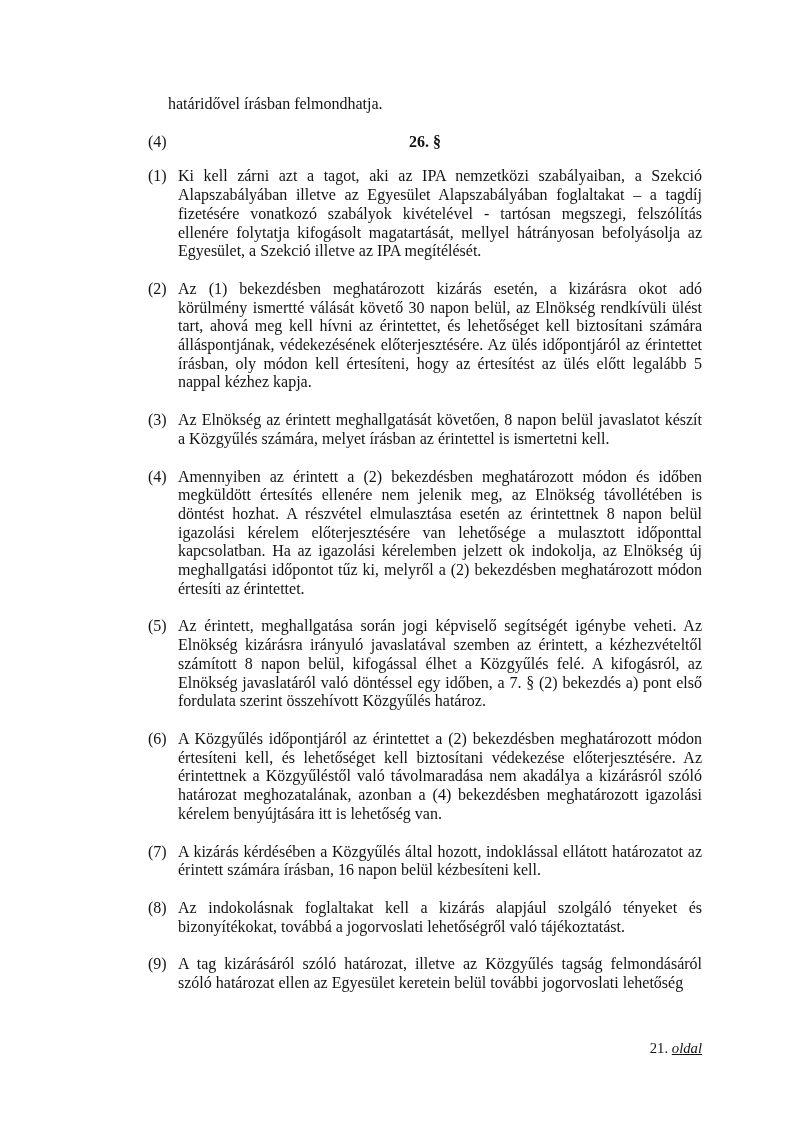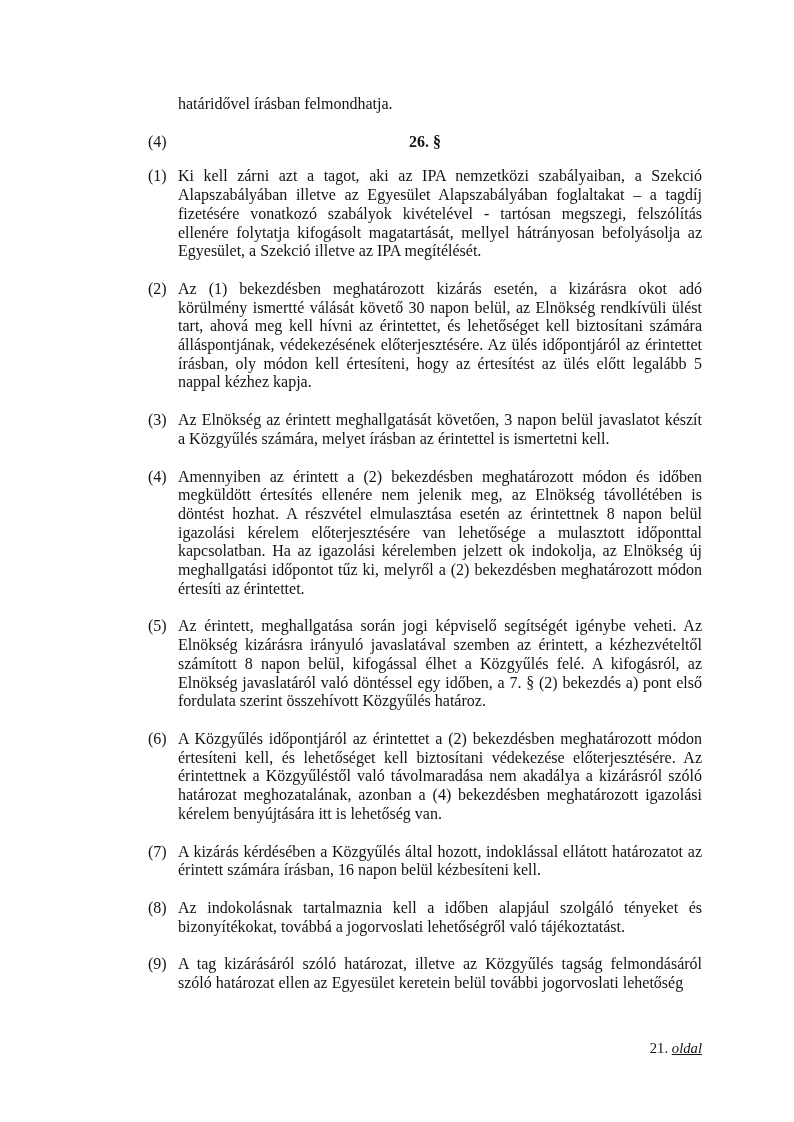--- a/index.html
+++ b/index.html
@@ -14,21 +14,21 @@
     background: #ffffff;
     box-sizing: border-box;
     padding: 95px 92px 0 148px;
     font-family: "Liberation Serif", "DejaVu Serif", serif;
     font-size: 16px;
     line-height: 18.7px;
     color: #121212;
     overflow: hidden;
   }
   .cont-line {
-    margin: 0 0 0 30px;
+    margin: 0 0 0 20px;
     text-align: left;
   }
   .para {
     position: relative;
     padding-left: 30px;
     text-align: justify;
     margin-top: 19px;
   }
   .para .num {
     position: absolute;
@@ -75,21 +75,21 @@
     <span>Ki kell zárni azt a tagot, aki az IPA nemzetközi szabályaiban, a Szekció Alapszabályában illetve az Egyesület Alapszabályában foglaltakat – a tagdíj fizetésére vonatkozó szabályok kivételével - tartósan megszegi, felszólítás ellenére folytatja kifogásolt magatartását, mellyel hátrányosan befolyásolja az Egyesület, a Szekció illetve az IPA megítélését.</span>
   </div>
 
   <div class="para">
     <span class="num">(2)</span>
     <span>Az (1) bekezdésben meghatározott kizárás esetén, a kizárásra okot adó körülmény ismertté válását követő 30 napon belül, az Elnökség rendkívüli ülést tart, ahová meg kell hívni az érintettet, és lehetőséget kell biztosítani számára álláspontjának, védekezésének előterjesztésére. Az ülés időpontjáról az érintettet írásban, oly módon kell értesíteni, hogy az értesítést az ülés előtt legalább 5 nappal kézhez kapja.</span>
   </div>
 
   <div class="para">
     <span class="num">(3)</span>
-    <span>Az Elnökség az érintett meghallgatását követően, 3 napon belül javaslatot készít a Közgyűlés számára, melyet írásban az érintettel is ismertetni kell.</span>
+    <span>Az Elnökség az érintett meghallgatását követően, 8 napon belül javaslatot készít a Közgyűlés számára, melyet írásban az érintettel is ismertetni kell.</span>
   </div>
 
   <div class="para">
     <span class="num">(4)</span>
     <span>Amennyiben az érintett a (2) bekezdésben meghatározott módon és időben megküldött értesítés ellenére nem jelenik meg, az Elnökség távollétében is döntést hozhat. A részvétel elmulasztása esetén az érintettnek 8 napon belül igazolási kérelem előterjesztésére van lehetősége a mulasztott időponttal kapcsolatban. Ha az igazolási kérelemben jelzett ok indokolja, az Elnökség új meghallgatási időpontot tűz ki, melyről a (2) bekezdésben meghatározott módon értesíti az érintettet.</span>
   </div>
 
   <div class="para">
     <span class="num">(5)</span>
     <span>Az érintett, meghallgatása során jogi képviselő segítségét igénybe veheti. Az Elnökség kizárásra irányuló javaslatával szemben az érintett, a kézhezvételtől számított 8 napon belül, kifogással élhet a Közgyűlés felé. A kifogásról, az Elnökség javaslatáról való döntéssel egy időben, a 7. § (2) bekezdés a) pont első fordulata szerint összehívott Közgyűlés határoz.</span>
@@ -100,21 +100,21 @@
     <span>A Közgyűlés időpontjáról az érintettet a (2) bekezdésben meghatározott módon értesíteni kell, és lehetőséget kell biztosítani védekezése előterjesztésére. Az érintettnek a Közgyűléstől való távolmaradása nem akadálya a kizárásról szóló határozat meghozatalának, azonban a (4) bekezdésben meghatározott igazolási kérelem benyújtására itt is lehetőség van.</span>
   </div>
 
   <div class="para">
     <span class="num">(7)</span>
     <span>A kizárás kérdésében a Közgyűlés által hozott, indoklással ellátott határozatot az érintett számára írásban, 16 napon belül kézbesíteni kell.</span>
   </div>
 
   <div class="para">
     <span class="num">(8)</span>
-    <span>Az indokolásnak tartalmaznia kell a időben alapjául szolgáló tényeket és bizonyítékokat, továbbá a jogorvoslati lehetőségről való tájékoztatást.</span>
+    <span>Az indokolásnak foglaltakat kell a kizárás alapjául szolgáló tényeket és bizonyítékokat, továbbá a jogorvoslati lehetőségről való tájékoztatást.</span>
   </div>
 
   <div class="para">
     <span class="num">(9)</span>
     <span>A tag kizárásáról szóló határozat, illetve az Közgyűlés tagság felmondásáról szóló határozat ellen az Egyesület keretein belül további jogorvoslati lehetőség</span>
   </div>
 
   <div class="page-footer">
     <span>21.</span>
     <span class="page-word">oldal</span>

